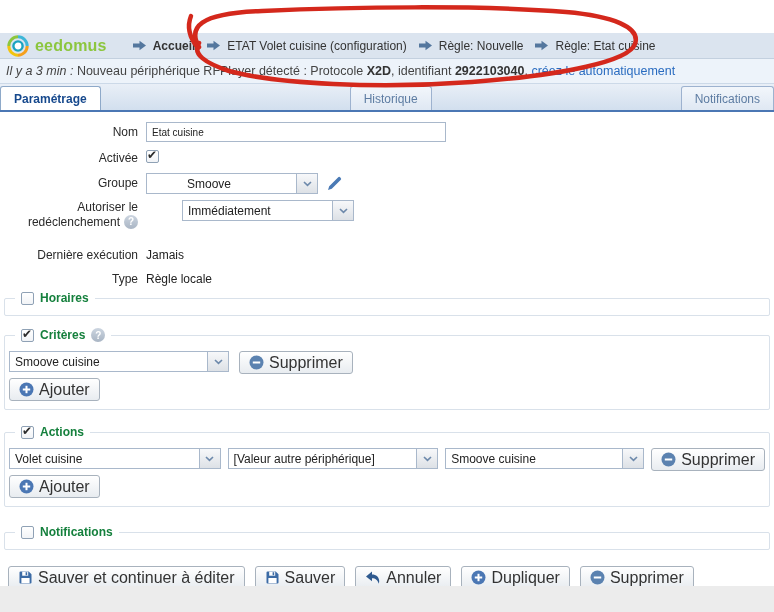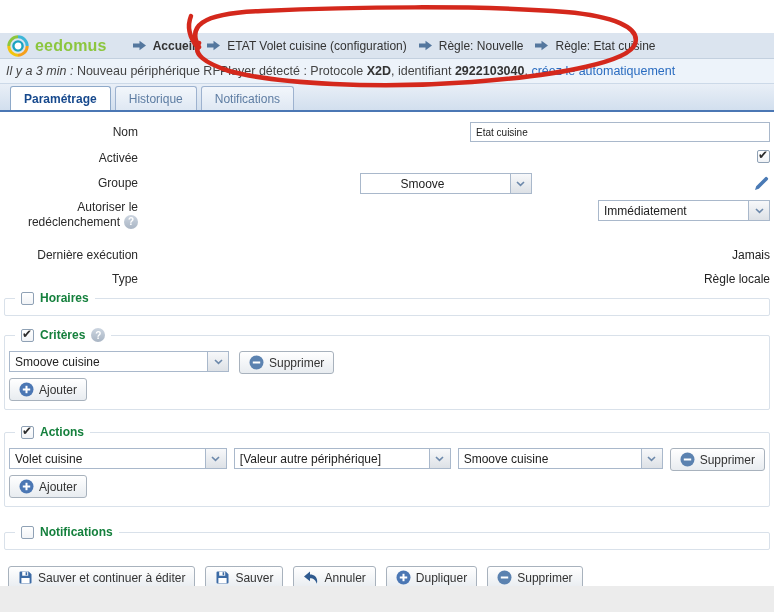--- a/index.html
+++ b/index.html
@@ -20,27 +20,27 @@
   .crumb.first .crumb-label { font-weight:bold; }
   .crumb-label { white-space:nowrap; }
 
   
   .notif-bar { height:25px; background:#edf3fa; border-bottom:1px solid #ccd9e8; display:flex; align-items:center; padding-left:6px; color:#444; font-size:12.5px; white-space:nowrap; }
   .notif-bar .prefix { font-style:italic; }
   .notif-bar b { font-weight:bold; color:#333; }
   .notif-bar .notif-link { color:#2a6cc0; cursor:pointer; }
 
   
-  .tab-bar { height:28px; background:linear-gradient(#e9eff7,#d2dfee); border-bottom:2px solid #4b77b4; display:flex; align-items:flex-end; padding-left:10px; gap:4px; }
+  .tab-bar { height:28px; background:linear-gradient(#e9eff7,#d2dfee); border-bottom:2px solid #4b77b4; display:flex; align-items:flex-end; padding-left:0; gap:14px;justify-content:space-between; }
   .tab { padding:5px 13px 4px; border:1px solid #9db2cf; border-bottom:none; border-radius:3px 3px 0 0; background:linear-gradient(#f2f6fb,#dfe8f3); color:#5d7ca2; cursor:pointer; white-space:nowrap; }
   .tab.active { background:#fff; color:#17498d; font-weight:bold; border-color:#8ea9c9; }
 
   
   .content { padding:10px 4px 0; background:#fff; }
-  .frow { display:flex; margin-bottom:6px;justify-content:space-between; }
+  .frow { display:flex; margin-bottom:6px; }
   .flabel { width:134px; margin-right:8px; text-align:right; padding-top:3px; color:#2a2a2a; line-height:14px; }
   .fvalue-text { padding-top:3px; color:#222; }
   .txt-input { width:300px; height:20px; border:1px solid #a9b8cb; padding:2px 5px; font-family:"Liberation Sans",sans-serif; font-size:10px; color:#222; }
 
   .combo { display:inline-flex; height:21px; border:1px solid #a9b8cb; background:#fff; }
   .combo .cval { padding:3px 5px 0; overflow:hidden; white-space:nowrap; flex:1; }
   .combo .ctrig { width:21px; border-left:1px solid #a9b8cb; background:linear-gradient(#f7f8fa,#dde1e6); display:flex; align-items:center; justify-content:center; cursor:pointer; }
 
   .cb { width:13px; height:13px; border:1px solid #8fa1b5; border-radius:2px; background:linear-gradient(#ffffff,#f1f3f6); display:inline-block; position:relative; cursor:pointer; flex:none; }
   .cb.checked::after { content:"\2714"; position:absolute; top:-3px; left:0px; font-size:12px; color:#2b2b2b; }
@@ -51,21 +51,21 @@
   .lbl-line2 { display:flex; justify-content:flex-end; align-items:center; gap:4px; margin-top:1px; }
 
   
   .section { position:relative; border:1px solid #d9e1ea; border-radius:2px; margin-top:19px; padding:15px 4px 6px; }
   .section.collapsed { padding:8px 4px; height:18px; }
   .section-legend { position:absolute; top:-8px; left:10px; background:#fff; padding:0 6px; display:flex; align-items:center; gap:6px; }
   .section-title { font-weight:bold; color:#15803d; }
   .sec-row { display:flex; gap:7px; margin-bottom:4px; align-items:flex-start; }
 
   
-  .btn { display:inline-flex; align-items:center; gap:5px; height:23px; padding:0 9px; border:1px solid #a8b2bd; border-radius:3px; background:linear-gradient(#ffffff,#e8ecf0); color:#333; font-size:12px; cursor:pointer; white-space:nowrap; }
+  .btn { display:inline-flex; align-items:center; gap:5px; height:23px; padding:0 9px; border:1px solid #a8b2bd; border-radius:3px; background:linear-gradient(#ffffff,#e8ecf0); color:#333; font-size:16px; cursor:pointer; white-space:nowrap; }
   .btn svg, .btn .icn { flex:none; }
   .footer-bar { display:flex; gap:10px; margin-top:16px; padding-left:4px; }
 
   .bottom-gray { position:absolute; left:0; right:0; bottom:0; height:26px; background:#ececec; }
 
   .icn-circle { width:15px; height:15px; }
 </style>
 </head>
 <body>
 

